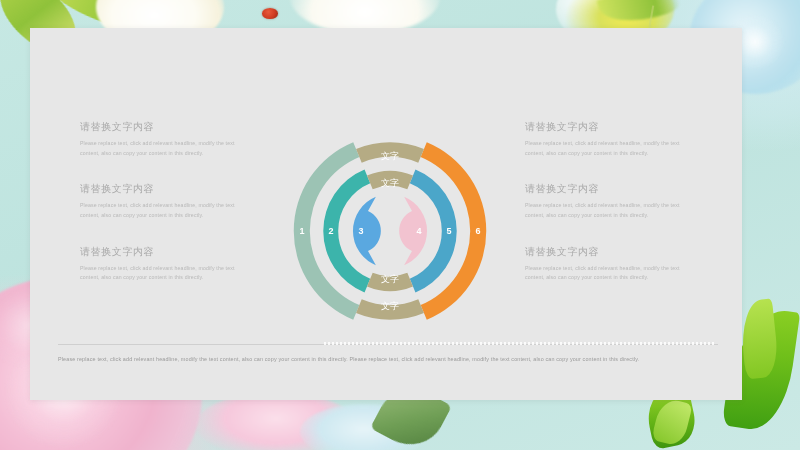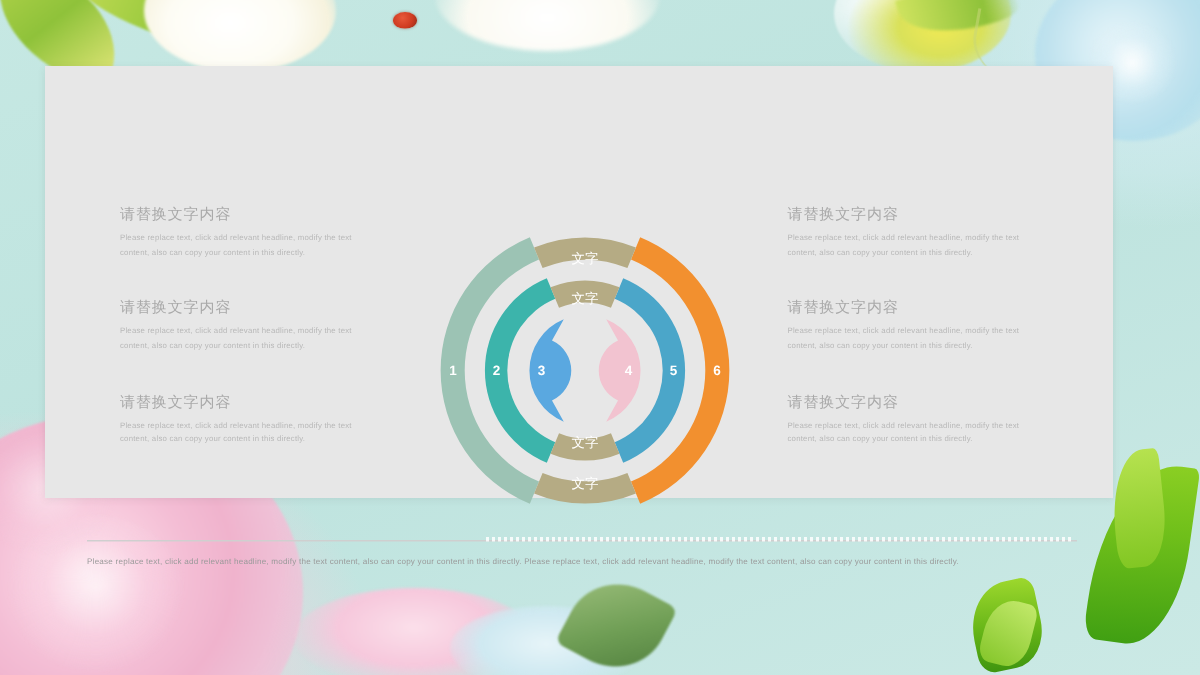--- a/index.html
+++ b/index.html
@@ -152,21 +152,21 @@
   }
   .leaf-br2b {
     position:absolute; left:656px; top:400px; width:32px; height:44px;
     background:linear-gradient(200deg,#c3e96b 0%,#84c62a 100%);
     border-radius:55% 20% 45% 25%;
     transform:rotate(14deg);
   }
 
   
   .card {
-    position:absolute; left:30px; top:44px; width:712px; height:288px;
+    position:absolute; left:30px; top:28px; width:712px; height:372px;
     background:#e7e7e7;
     box-shadow:0 1px 5px rgba(90,90,90,.12);
   }
 
   .content { position:absolute; inset:0; }
 
   
   .col { position:absolute; width:160px; }
   .col-left  { left:50px; }
   .col-right { left:495px; }

